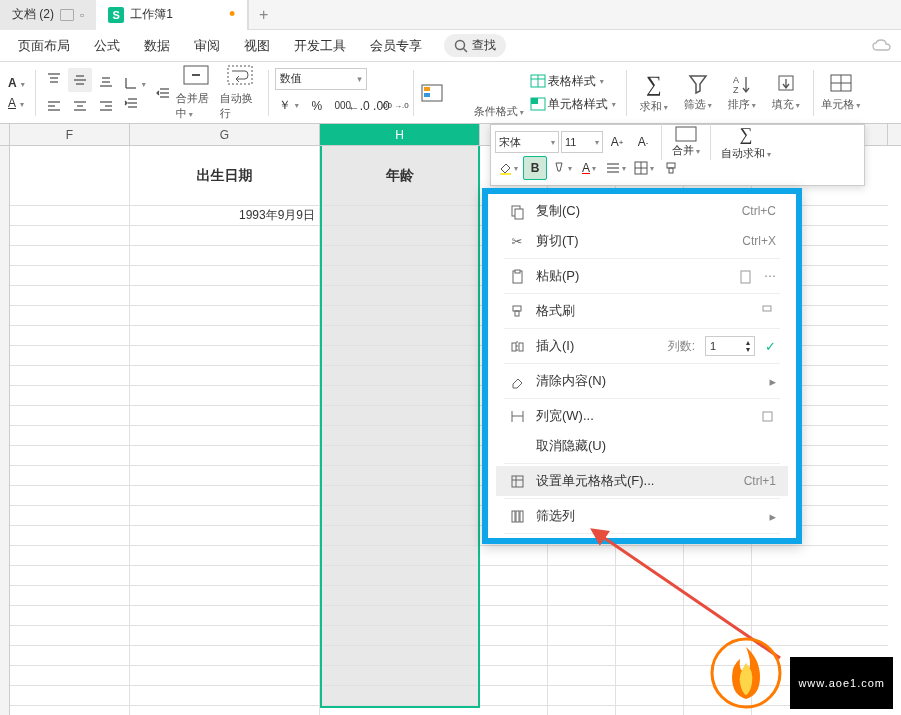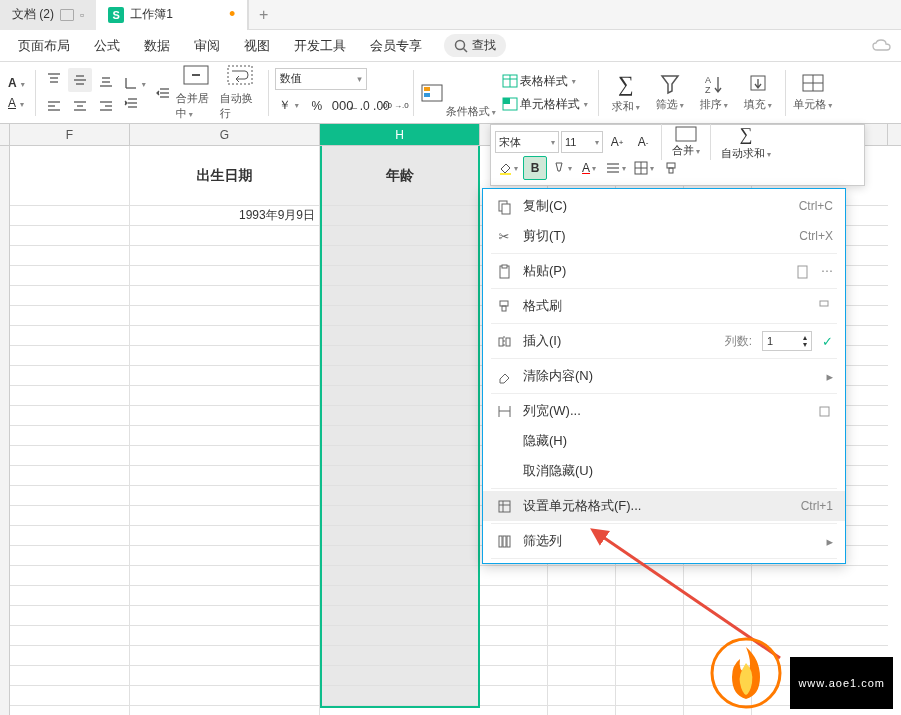--- a/index.html
+++ b/index.html
@@ -49,21 +49,21 @@
 .mini-toolbar { position: absolute; top: 124px; left: 490px; width: 375px; background: #fff; border: 1px solid #ccc; box-shadow: 0 2px 8px rgba(0,0,0,0.15); padding: 4px; z-index: 10; }
 .mini-row { display: flex; align-items: center; gap: 2px; height: 26px; }
 .mini-btn { min-width: 24px; height: 24px; display: flex; align-items: center; justify-content: center; border-radius: 2px; padding: 0 3px; }
 .mini-btn.active { background: #d0e8d8; border: 1px solid #0dbd8b; }
 .mini-font-sel { width: 64px; height: 22px; border: 1px solid #ccc; font-size: 11px; padding: 0 3px; display:flex; align-items:center; justify-content:space-between; }
 .mini-size-sel { width: 42px; height: 22px; border: 1px solid #ccc; font-size: 11px; padding: 0 3px; display:flex; align-items:center; justify-content:space-between;}
 .mini-sep { width: 1px; height: 36px; background: #ddd; margin: 0 4px; }
 .mini-large { display:flex; flex-direction:column; align-items:center; font-size:11px; gap:1px; padding: 0 4px;}
 
 
-.context-menu { position: absolute; top: 188px; left: 482px; width: 364px; background: #fff; border: 1px solid #0ea5e9; box-shadow: 0 3px 12px rgba(0,0,0,0.2); z-index: 20; padding: 2px 0; }
+.context-menu { position: absolute; top: 188px; left: 482px; width: 320px; background: #fff; border: 6px solid #0ea5e9; box-shadow: 0 3px 12px rgba(0,0,0,0.2); z-index: 20; padding: 2px 8px; }
 .ctx-item { height: 30px; display: flex; align-items: center; padding: 0 12px; gap: 10px; font-size: 13px; position: relative; }
 .ctx-item:hover, .ctx-item.highlighted { background: #eee; }
 .ctx-icon { width: 18px; height: 18px; display: flex; align-items: center; justify-content: center; color: #666; }
 .ctx-label { flex: 1; }
 .ctx-shortcut { color: #888; font-size: 12px; }
 .ctx-sub { color: #888; }
 .ctx-sep { height: 1px; background: #eee; margin: 2px 8px; }
 .ctx-spinner { width: 50px; height: 20px; border: 1px solid #ccc; font-size: 11px; display: flex; align-items: center; padding: 0 4px; }
 
 
@@ -235,36 +235,36 @@
   </div>
   <div class="rib-sep"></div>
   <div class="rib-stack" style="gap:4px;">
     <div class="num-fmt-select">
         <span>数值</span>
         <span style="color:#888;font-size:9px;">▾</span>
       </div>
     <div class="rib-row">
       <div class="rib-btn-wide dd">￥</div>
       <div class="rib-btn">%</div>
-      <div class="rib-btn" style="font-size:13px;">000</div>
+      <div class="rib-btn" style="font-size:10px;">000</div>
       <div class="rib-btn" style="font-size:12px;white-space:nowrap;">←.0 .00</div>
       <div class="rib-btn" style="font-size:8px;white-space:nowrap;">.00 →.0</div>
     </div>
   </div>
   <div class="rib-sep"></div>
   <div class="rib-stack" style="align-items:flex-start;">
     <div class="rib-large" style="width:auto;height:auto;">
       <svg width="24" height="20">
           <rect x="2" y="2" width="20" height="16" fill="none" stroke="#555"></rect>
           <rect x="4" y="4" width="6" height="4" fill="#f39c12"></rect>
           <rect x="4" y="10" width="6" height="4" fill="#3498db"></rect>
         </svg>
     </div>
   </div>
-  <span class="rib-label dd" style="align-self:flex-end;margin-bottom:4px;">条件格式</span>
+  <span class="rib-label dd" style="align-self:flex-end;margin-bottom:4px;margin-left:28px;">条件格式</span>
   <div class="rib-stack">
     <div class="rib-btn-wide dd">
       <svg width="16" height="14">
           <rect x="1" y="1" width="14" height="12" fill="none" stroke="#0dbd8b"></rect>
           <line x1="1" y1="5" x2="15" y2="5" stroke="#0dbd8b"></line>
           <line x1="8" y1="1" x2="8" y2="13" stroke="#0dbd8b"></line>
         </svg>
       <span>表格样式</span>
     </div>
     <div class="rib-btn-wide dd">
@@ -706,24 +706,20 @@
       </span>
     <span class="ctx-label">列宽(W)...</span>
     <span class="ctx-icon">
         <svg width="13" height="13">
           <rect x="2" y="2" width="9" height="9" fill="none" stroke="#999"></rect>
         </svg>
       </span>
   </div>
   <div class="ctx-item">
     <span class="ctx-icon"></span>
-    <span class="ctx-label">隐藏(H)</span>
-  </div>
-  <div class="ctx-item">
-    <span class="ctx-icon"></span>
     <span class="ctx-label">取消隐藏(U)</span>
   </div>
   <div class="ctx-sep"></div>
   <div class="ctx-item highlighted">
     <span class="ctx-icon">
         <svg width="15" height="15">
           <rect x="2" y="2" width="11" height="11" fill="none" stroke="#666"></rect>
           <line x1="2" y1="6" x2="13" y2="6" stroke="#666"></line>
           <line x1="6" y1="2" x2="6" y2="13" stroke="#666"></line>
         </svg>

